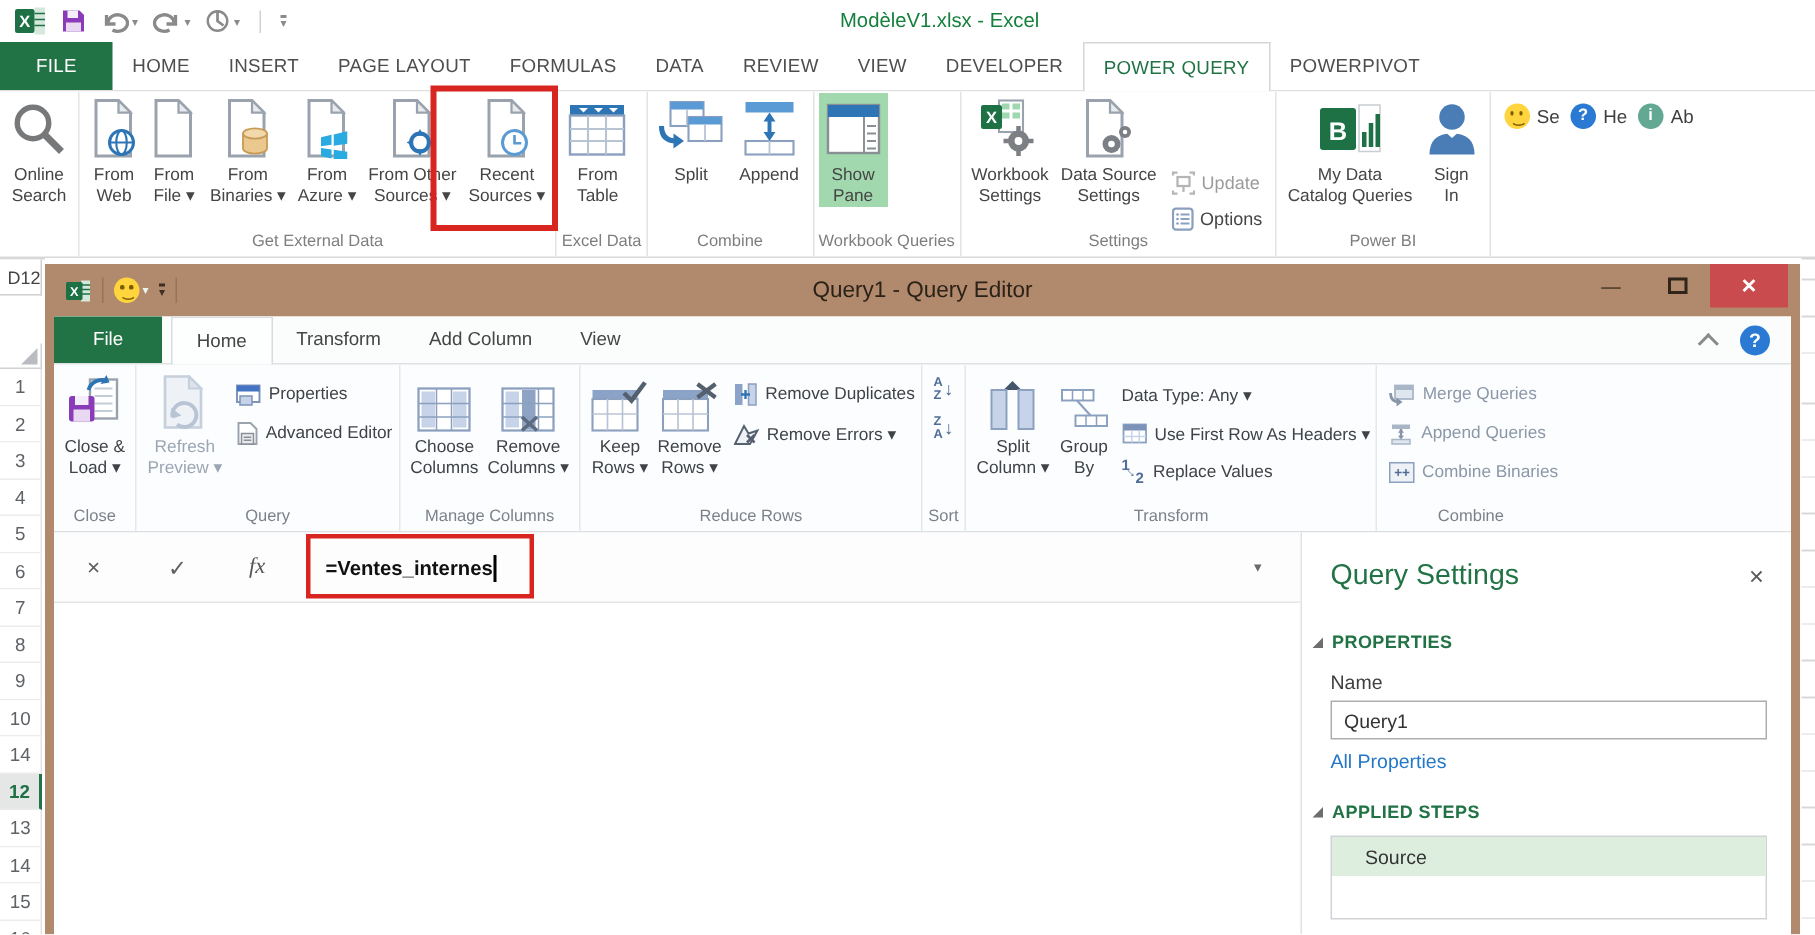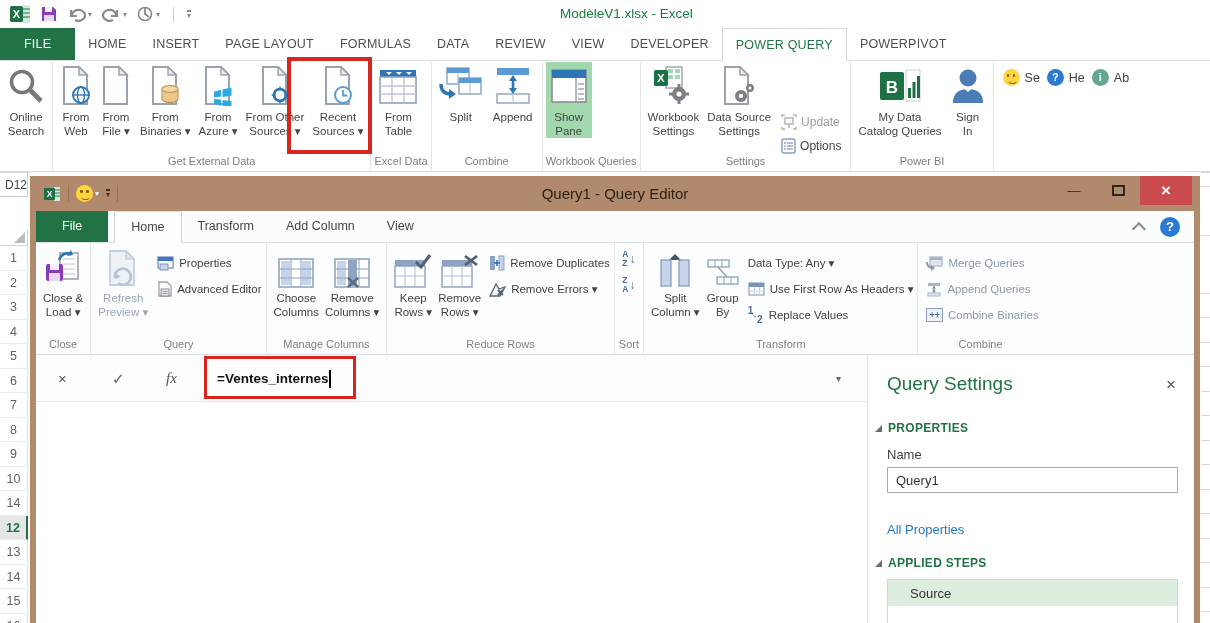--- a/index.html
+++ b/index.html
@@ -112,21 +112,21 @@
 
   
   #qpane { width:327px; border-left:1px solid #e1e1e1; position:relative; padding:18px 16px 0 19px; background:#fff; }
   #qs-title { font-size:19px; color:#217346; font-weight:400; }
   #qs-close { position:absolute; right:18px; top:20px; color:#58595b; font-size:17px; }
   .qs-head { display:flex; align-items:center; gap:6px; font-size:12px; font-weight:bold; color:#217346; letter-spacing:.3px; }
   .tri-collapse { width:0; height:0; border-left:7px solid transparent; border-bottom:7px solid #6d6d6d; margin-left:-12px; }
   #qs-props { margin-top:26px; }
   #qs-name-label { margin-top:12px; font-size:13px; color:#3f3f3f; }
   #qs-name-input { margin-top:5px; width:100%; height:26px; border:1px solid #adadad; font-size:13px; color:#333; padding:0 8px; font-family:inherit; background:#fff; }
-  #qs-allprops { margin-top:29px; font-size:13px; color:#2277c9; }
+  #qs-allprops { margin-top:7px; font-size:13px; color:#2277c9; }
   #qs-applied { margin-top:19px; }
   #qs-steps { margin-top:9px; border:1px solid #d0d3d6; background:#fff; height:56px; overflow:hidden; }
   .qstep { height:26px; display:flex; align-items:center; padding-left:22px; font-size:13px; color:#333; background:#ddeede; }
 
   svg { display:block; }
 </style>
 </head>
 <body>
 
 <div id="screen">

